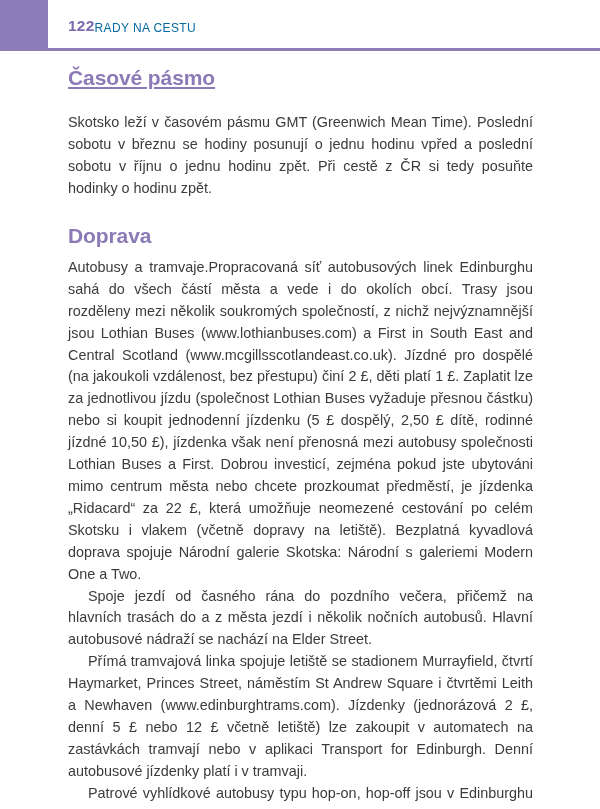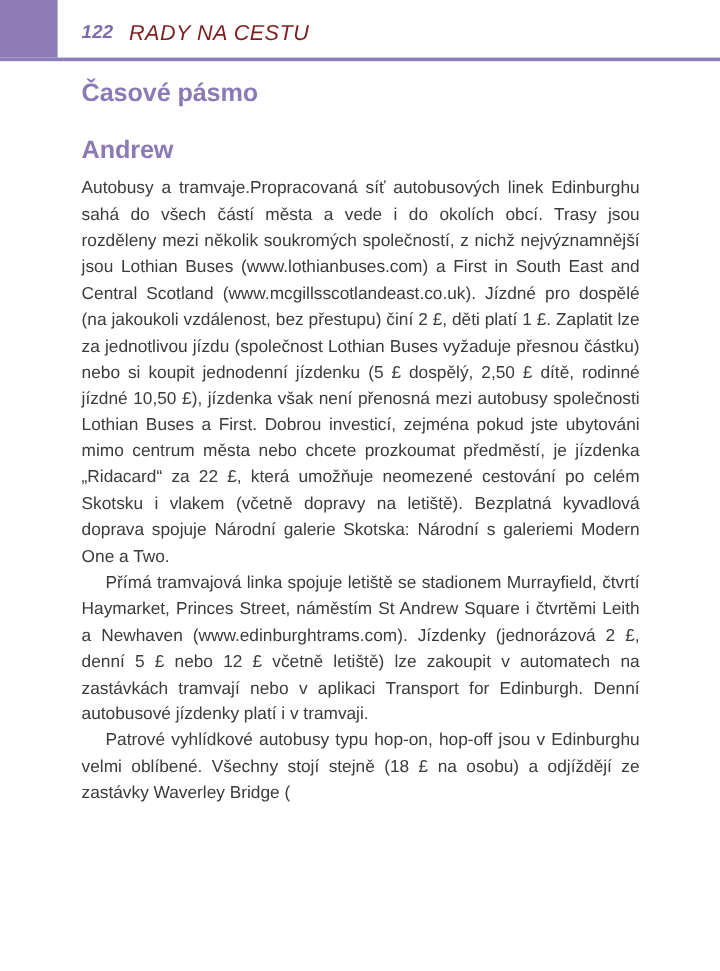--- a/index.html
+++ b/index.html
@@ -39,55 +39,53 @@
     top: 48px;
     width: 600px;
     height: 3px;
     background: #8d7cb8;
   }
   #header-text {
     position: absolute;
     left: 68px;
     top: 17px;
     display: flex;
-    align-items: center;
-    gap: 13px;
+    align-items: flex-end;
     white-space: nowrap;
-    font-style: italic;
   }
   #header-text .folio {
     color: #7b6aae;
     font-weight: bold;
     font-size: 15.5px;
     letter-spacing: 0.2px;
   }
   #header-text .chapter {
-    color: #7f1d1d;
-    font-size: 18px;
+    color: #0369a1;
+    font-size: 12px;
     letter-spacing: 0.4px;
   }
 
   
   #content {
     position: absolute;
     left: 68px;
     top: 66px;
     width: 465px;
   }
 
   h2.section-heading {
     color: #8a7ab6;
     font-size: 21px;
     font-weight: bold;
     margin: 0;
     padding: 0;
     letter-spacing: -0.1px;
     line-height: 1.15;
   }
-  h2#heading-casove { margin-bottom: 22px; }
+  h2#heading-casove { margin-bottom: 22px; text-decoration: underline; }
   h2#heading-doprava { margin-top: 24px; margin-bottom: 9px; }
 
   p.body-text {
     margin: 0;
     font-size: 14.4px;
     line-height: 21.9px;
     text-align: justify;
     text-justify: inter-word;
     hyphens: manual;
     color: #3b3b3b;
@@ -105,23 +103,25 @@
     <span class="folio">122</span>
     <span class="chapter">RADY NA CESTU</span>
   </div>
   <div id="header-rule"></div>
 </div>
 
 <div id="content">
 
   <h2 class="section-heading" id="heading-casove">Časové pásmo</h2>
 
+  <p class="body-text"><span>Skotsko leží v časovém pásmu GMT (Greenwich Mean Time). Poslední sobotu v březnu se hodiny posunují o jednu hodinu vpřed a poslední sobotu v říjnu o jednu hodinu zpět. Při cestě z ČR si tedy posuňte hodinky o hodinu zpět.</span></p>
 
-  <h2 class="section-heading" id="heading-doprava">Andrew</h2>
+  <h2 class="section-heading" id="heading-doprava">Doprava</h2>
 
   <p class="body-text"><span class="lead">Autobusy a tramvaje.</span><span>Propracovaná síť autobusových linek Edinburghu sahá do všech částí města a vede i do okolích obcí. Trasy jsou rozděleny mezi několik soukromých společností, z nichž nejvýznamnější jsou Lothian Buses (</span><span class="url">www.lothianbuses.com</span><span>) a First in South East and Central Scotland (</span><span class="url">www.mcgillsscotlandeast.co.uk</span><span>). Jízdné pro dospělé (na jakoukoli vzdálenost, bez přestupu) činí 2 £, děti platí 1 £. Zaplatit lze za jednotlivou jízdu (společnost Lothian Buses vyžaduje přesnou částku) nebo si koupit jednodenní jízdenku (5 £ dospělý, 2,50 £ dítě, rodinné jízdné 10,50 £), jízdenka však není přenosná mezi autobusy společnosti Lothian Buses a First. Dobrou investicí, zejména pokud jste ubytováni mimo centrum města nebo chcete prozkoumat předměstí, je jízdenka „Ridacard“ za 22 £, která umožňuje neomezené cestování po celém Skotsku i vlakem (včetně dopravy na letiště). Bezplatná kyvadlová doprava spojuje Národní galerie Skotska: Národní s galeriemi Modern One a Two.</span></p>
 
+  <p class="body-text indented"><span>Spoje jezdí od časného rána do pozdního večera, přičemž na hlavních trasách do a z města jezdí i několik nočních autobusů. Hlavní autobusové nádraží se nachází na Elder Street.</span></p>
 
   <p class="body-text indented"><span>Přímá tramvajová linka spojuje letiště se stadionem Murrayfield, čtvrtí Haymarket, Princes Street, náměstím St Andrew Square i čtvrtěmi Leith a Newhaven (</span><span class="url">www.edinburghtrams.com</span><span>). Jízdenky (jednorázová 2 £, denní 5 £ nebo 12 £ včetně letiště) lze zakoupit v automatech na zastávkách tramvají nebo v aplikaci Transport for Edinburgh. Denní autobusové jízdenky platí i v tramvaji.</span></p>
 
   <p class="body-text indented"><span>Patrové vyhlídkové autobusy typu hop-on, hop-off jsou v Edinburghu velmi oblíbené. Všechny stojí stejně (18 £ na osobu) a odjíždějí ze zastávky Waverley Bridge (</span></p>
 
 </div>
 
 </body></html>

